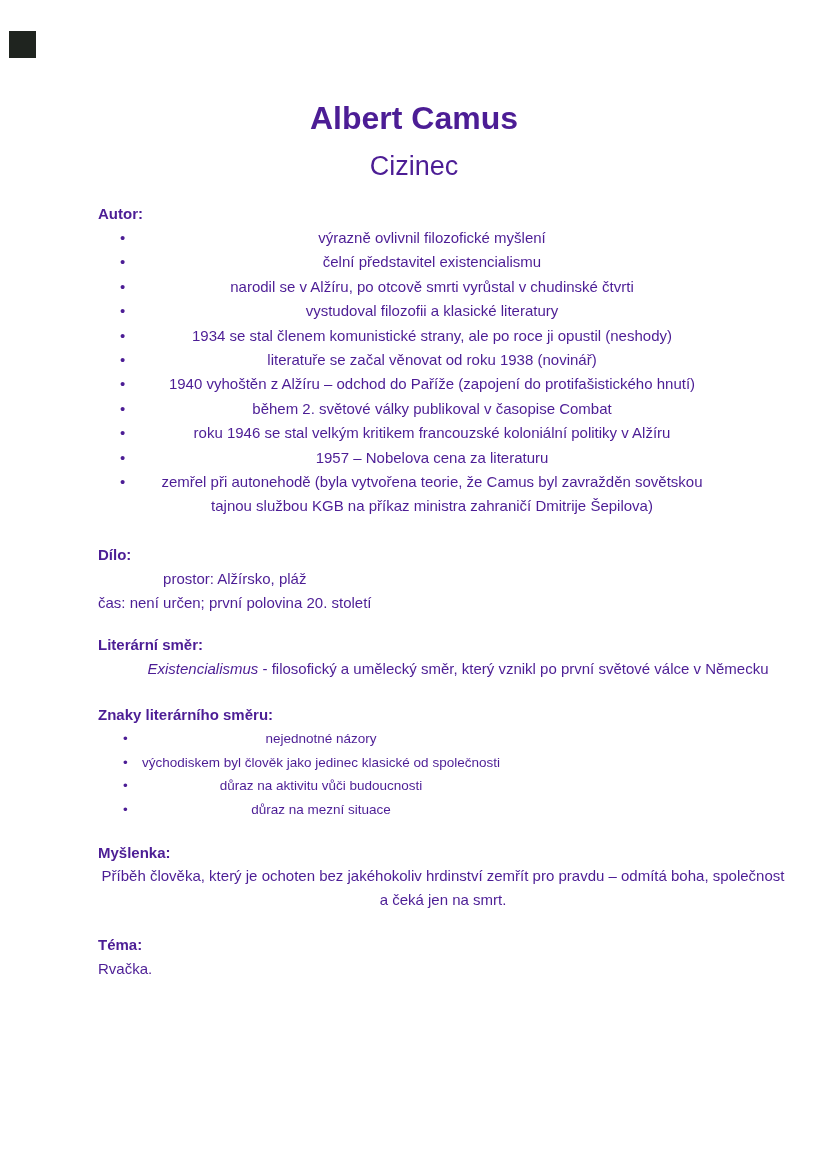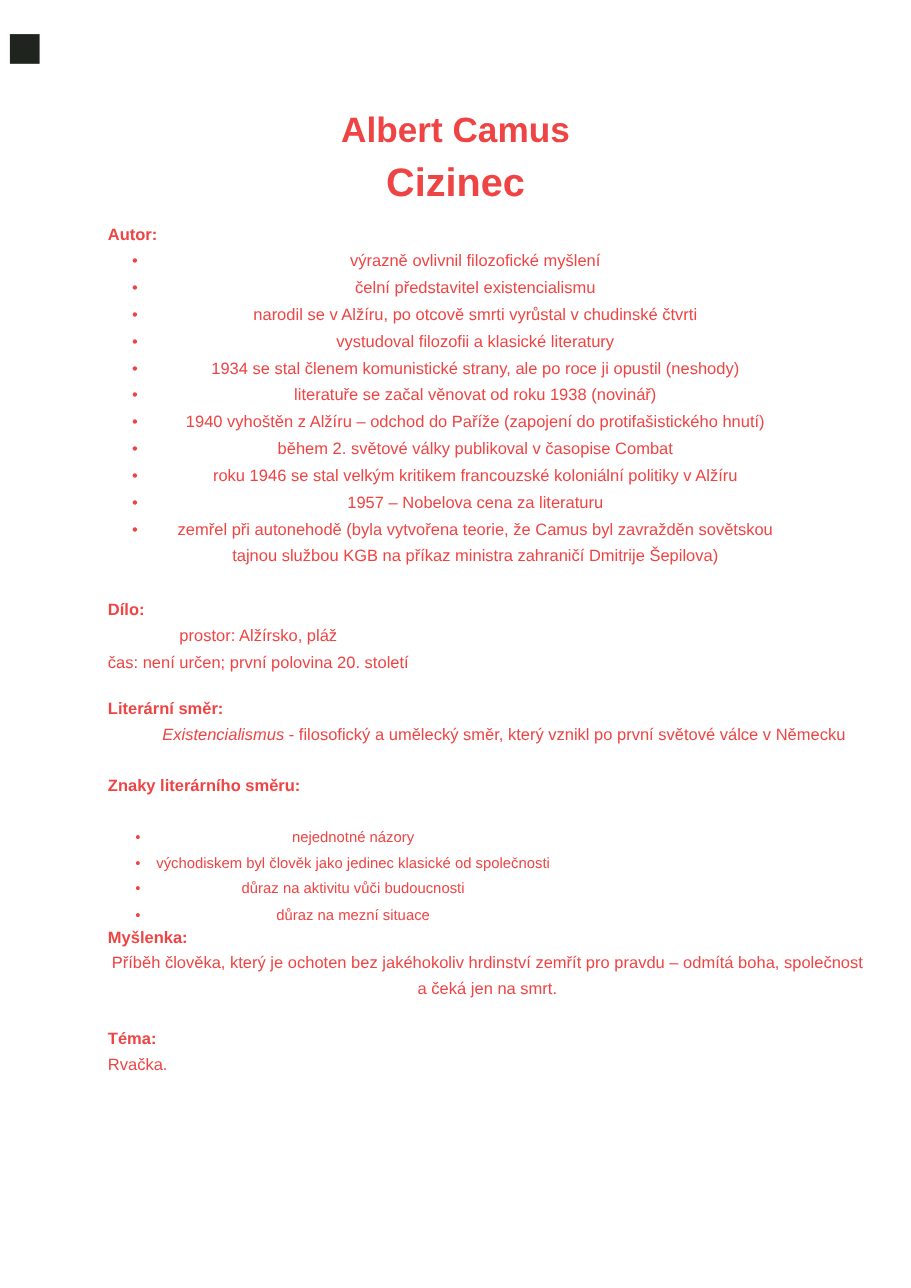--- a/index.html
+++ b/index.html
@@ -14,21 +14,21 @@
     overflow: hidden;
   }
   .abs { position: absolute; left: 98px; text-align: center; }
   .corner-mark { position: absolute; left: 9px; top: 31px; width: 27px; height: 27px; }
   .doc-title {
     position: absolute; top: 98px; left: 0; width: 828px;
     text-align: center; font-size: 32px; font-weight: 700; line-height: 40px;
   }
   .doc-subtitle {
     position: absolute; top: 147px; left: 0; width: 828px;
-    text-align: center; font-size: 36px; font-weight: 700; line-height: 38px;
+    text-align: center; font-size: 27px; font-weight: 400; line-height: 38px;
   }
   .h { font-weight: 700; font-size: 15px; line-height: 24px; }
   .body-line { font-size: 15px; line-height: 24.4px; }
   ul.blist { list-style: none; margin: 0; padding: 0; }
   .blist li {
     position: relative; padding-left: 41px;
     font-size: 15px; line-height: 24.4px;
   }
   .blist li::before {
     content: "\2022";
@@ -37,21 +37,21 @@
   .blist-sm li { font-size: 13.5px; line-height: 23.5px; padding-left: 44px; }
   .blist-sm li::before { left: 25px; }
   .italic { font-style: italic; }
   .w-author { width: 627px; }
   .w-lit { width: 720px; }
   .w-idea { width: 690px; }
 </style>
 </head>
 <body>
 
-<div class="page" style="color: #ef4444;">
+<div class="page" style="color: #4c1d95;">
 
   <div class="corner-mark" style="background: rgb(31, 36, 31);"></div>
 
   <div class="doc-title">Albert Camus</div>
 
   <div class="doc-subtitle">Cizinec</div>
 
   <div class="abs h" style="top:202px">Autor:</div>
   <ul class="abs blist w-author" style="top:226px">
     <li>výrazně ovlivnil filozofické myšlení</li>
@@ -70,21 +70,21 @@
   <div class="abs h" style="top:543px">Dílo:</div>
   <div class="abs" style="top:567px">
     <div class="body-line">prostor: Alžírsko, pláž</div>
     <div class="body-line">čas: není určen; první polovina 20. století</div>
   </div>
 
   <div class="abs h" style="top:633px">Literární směr:</div>
   <div class="abs body-line w-lit" style="top:657px"><span class="italic">Existencialismus</span><span> - filosofický a umělecký směr, který vznikl po první světové válce v Německu</span></div>
 
   <div class="abs h" style="top:703px">Znaky literárního směru:</div>
-  <ul class="abs blist blist-sm" style="top:749px">
+  <ul class="abs blist blist-sm" style="top:727px">
     <li>nejednotné názory</li>
     <li>východiskem byl člověk jako jedinec klasické od společnosti</li>
     <li>důraz na aktivitu vůči budoucnosti</li>
     <li>důraz na mezní situace</li>
   </ul>
 
   <div class="abs h" style="top:841px">Myšlenka:</div>
   <div class="abs body-line w-idea" style="top:864px">Příběh člověka, který je ochoten bez jakéhokoliv hrdinství zemřít pro pravdu – odmítá boha, společnost a čeká jen na smrt.</div>
 
   <div class="abs h" style="top:933px">Téma:</div>

